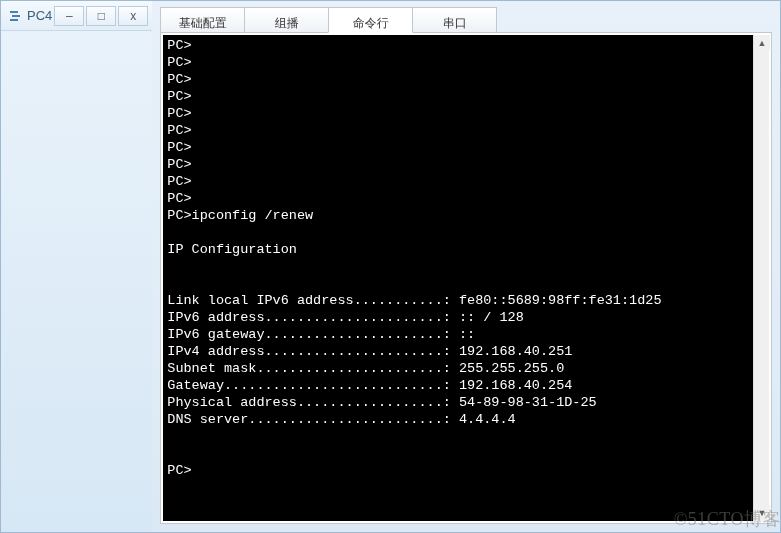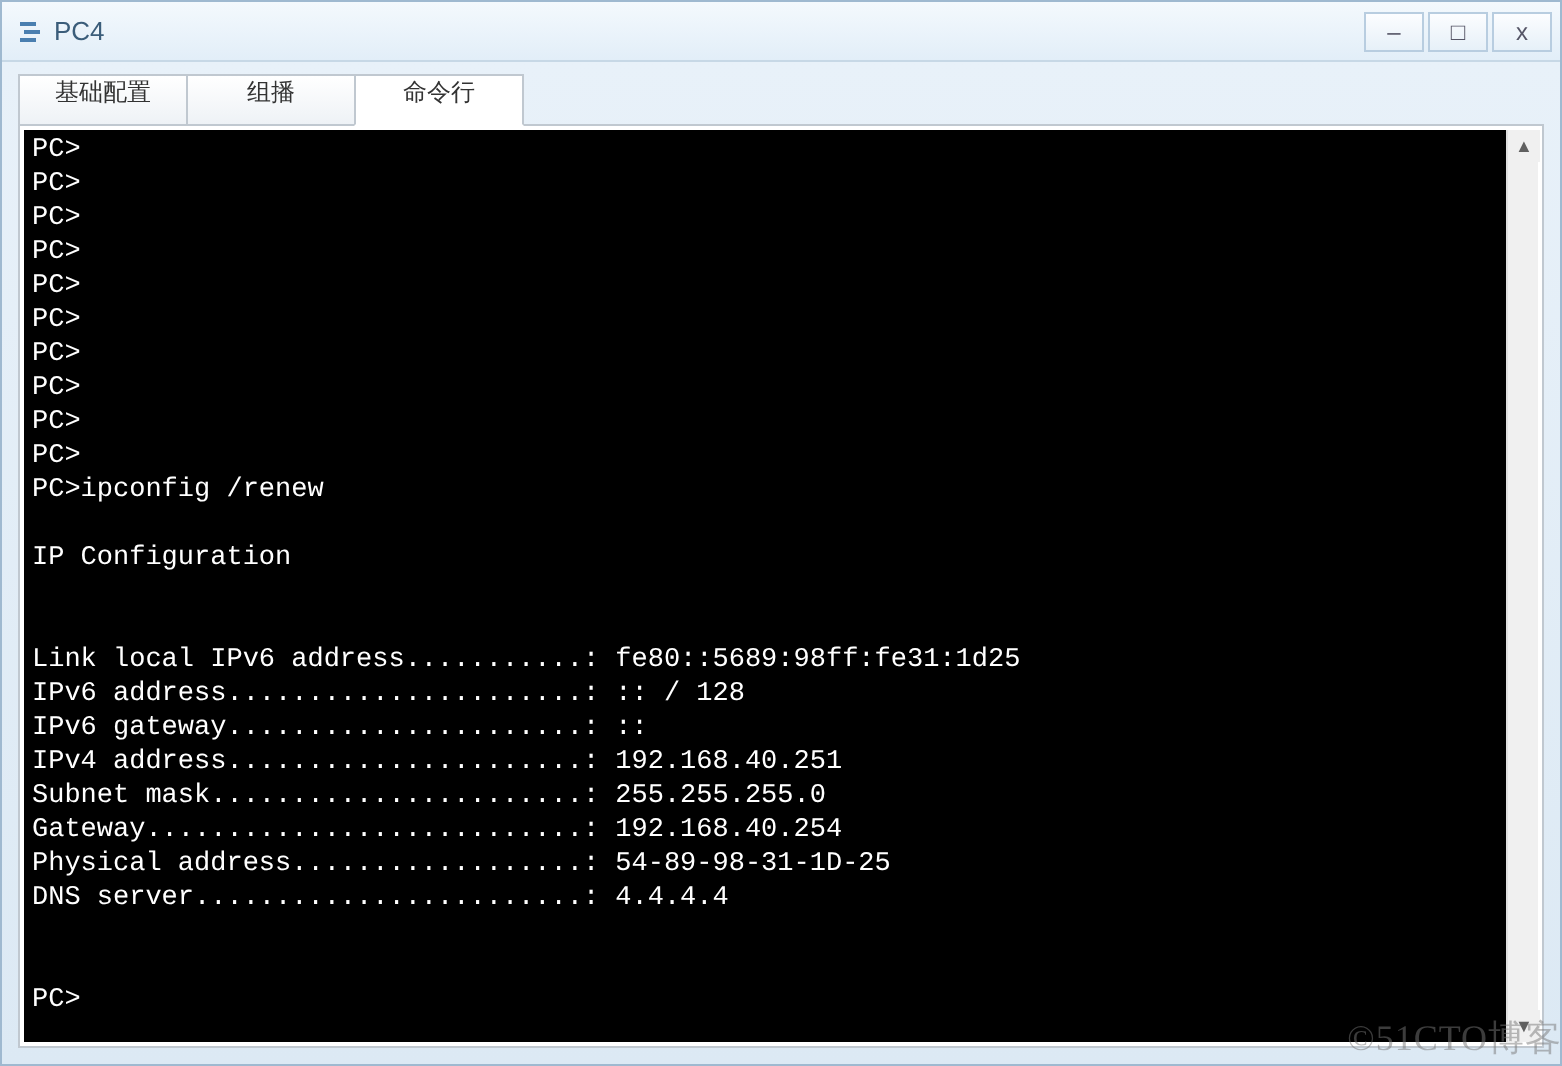--- a/index.html
+++ b/index.html
@@ -9,21 +9,21 @@
     font-family: "Microsoft YaHei", "SimSun", Arial, sans-serif;
     background: #f0f0f0;
     position: relative;
   }
   .window {
     width: 781px;
     height: 533px;
     background: linear-gradient(to bottom, #eaf3fb 0%, #d6e7f5 100%);
     border: 1px solid #9fb9d0;
     display: flex;
-    flex-direction: column;
+    flex-direction: row;
   }
   .titlebar {
     height: 30px;
     background: linear-gradient(to bottom, #f4f9fd 0%, #e2eef8 100%);
     display: flex;
     align-items: center;
     padding: 0 4px 0 6px;
     border-bottom: 1px solid #c7d8e6;
   }
   .title-icon {
@@ -59,21 +59,21 @@
   .tabbar {
     display: flex;
     height: 26px;
   }
   .tab {
     width: 85px;
     height: 26px;
     border: 1px solid #c0c8d0;
     background: linear-gradient(to bottom, #ffffff 0%, #eef2f6 100%);
     display: flex;
-    align-items: flex-start;
+    align-items: flex-end;
     justify-content: center;
     font-size: 12px;
     color: #333;
     margin-right: -1px;
     cursor: pointer;
   }
   .tab.active {
     background: #ffffff;
     border-bottom: 1px solid #ffffff;
     position: relative;
@@ -150,20 +150,23 @@
     <div class="tabbar">
       <div class="tab">
           <span>基础配置</span>
         </div>
       <div class="tab">
           <span>组播</span>
         </div>
       <div class="tab active">
           <span>命令行</span>
         </div>
+      <div class="tab">
+          <span>串口</span>
+        </div>
     </div>
 
     <div class="terminal-frame">
       <div class="terminal" id="terminal">PC&gt;
 PC&gt;
 PC&gt;
 PC&gt;
 PC&gt;
 PC&gt;
 PC&gt;

